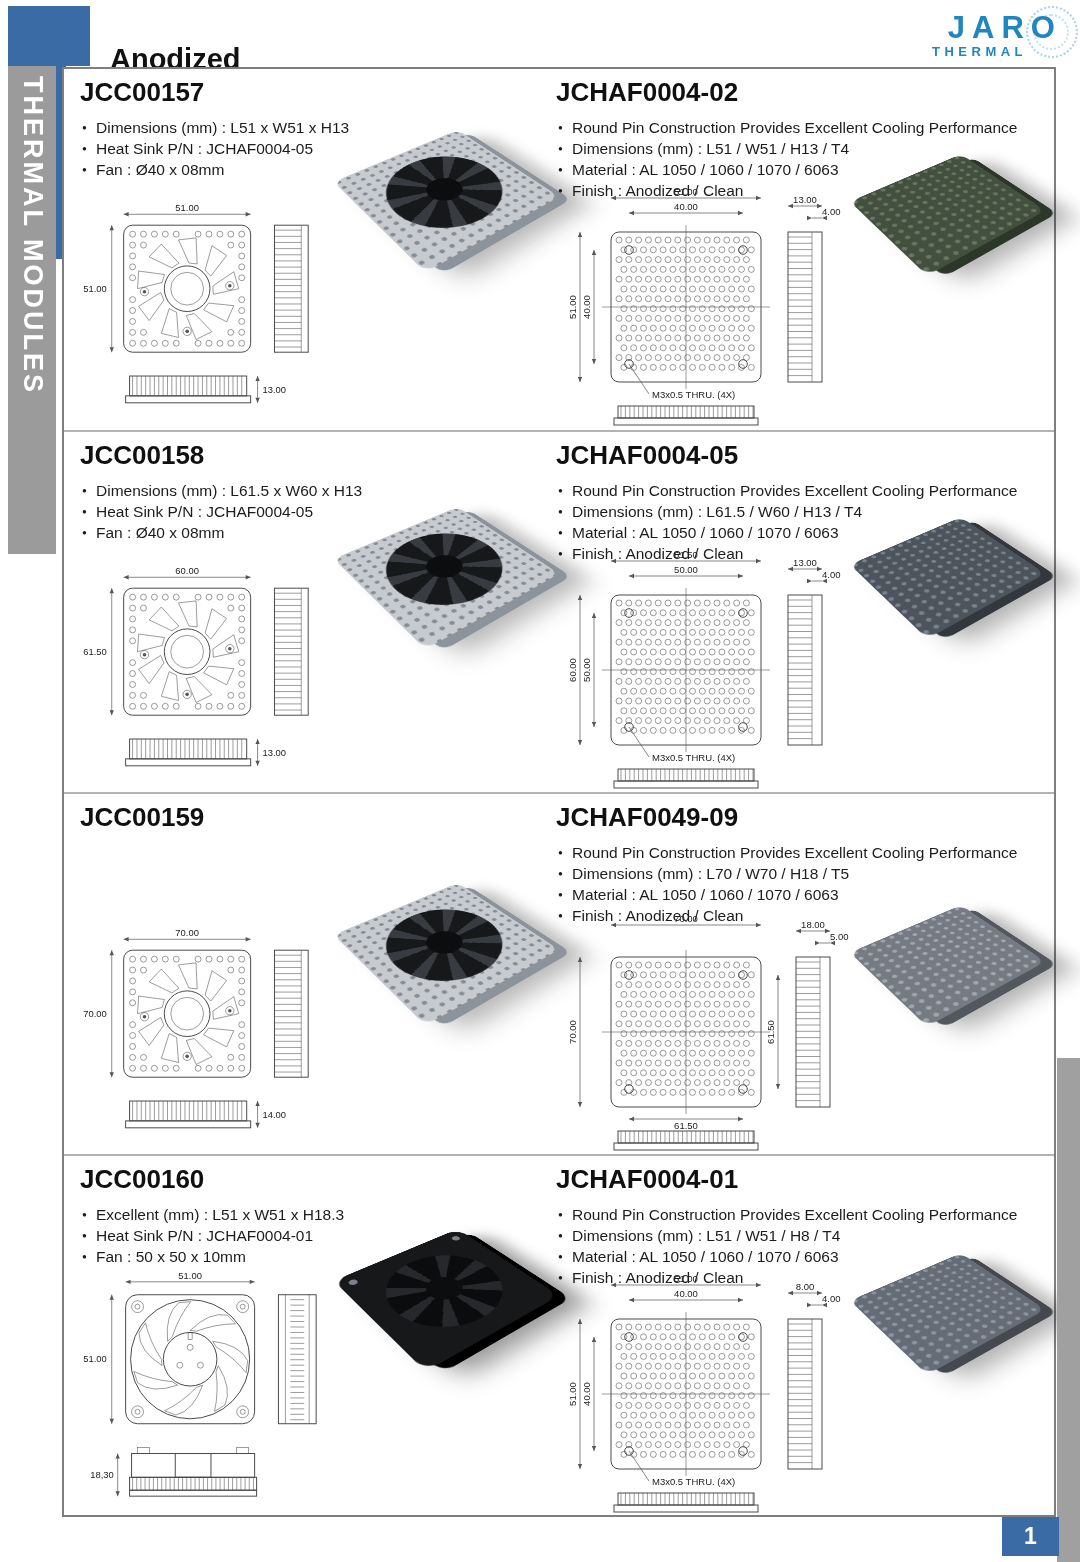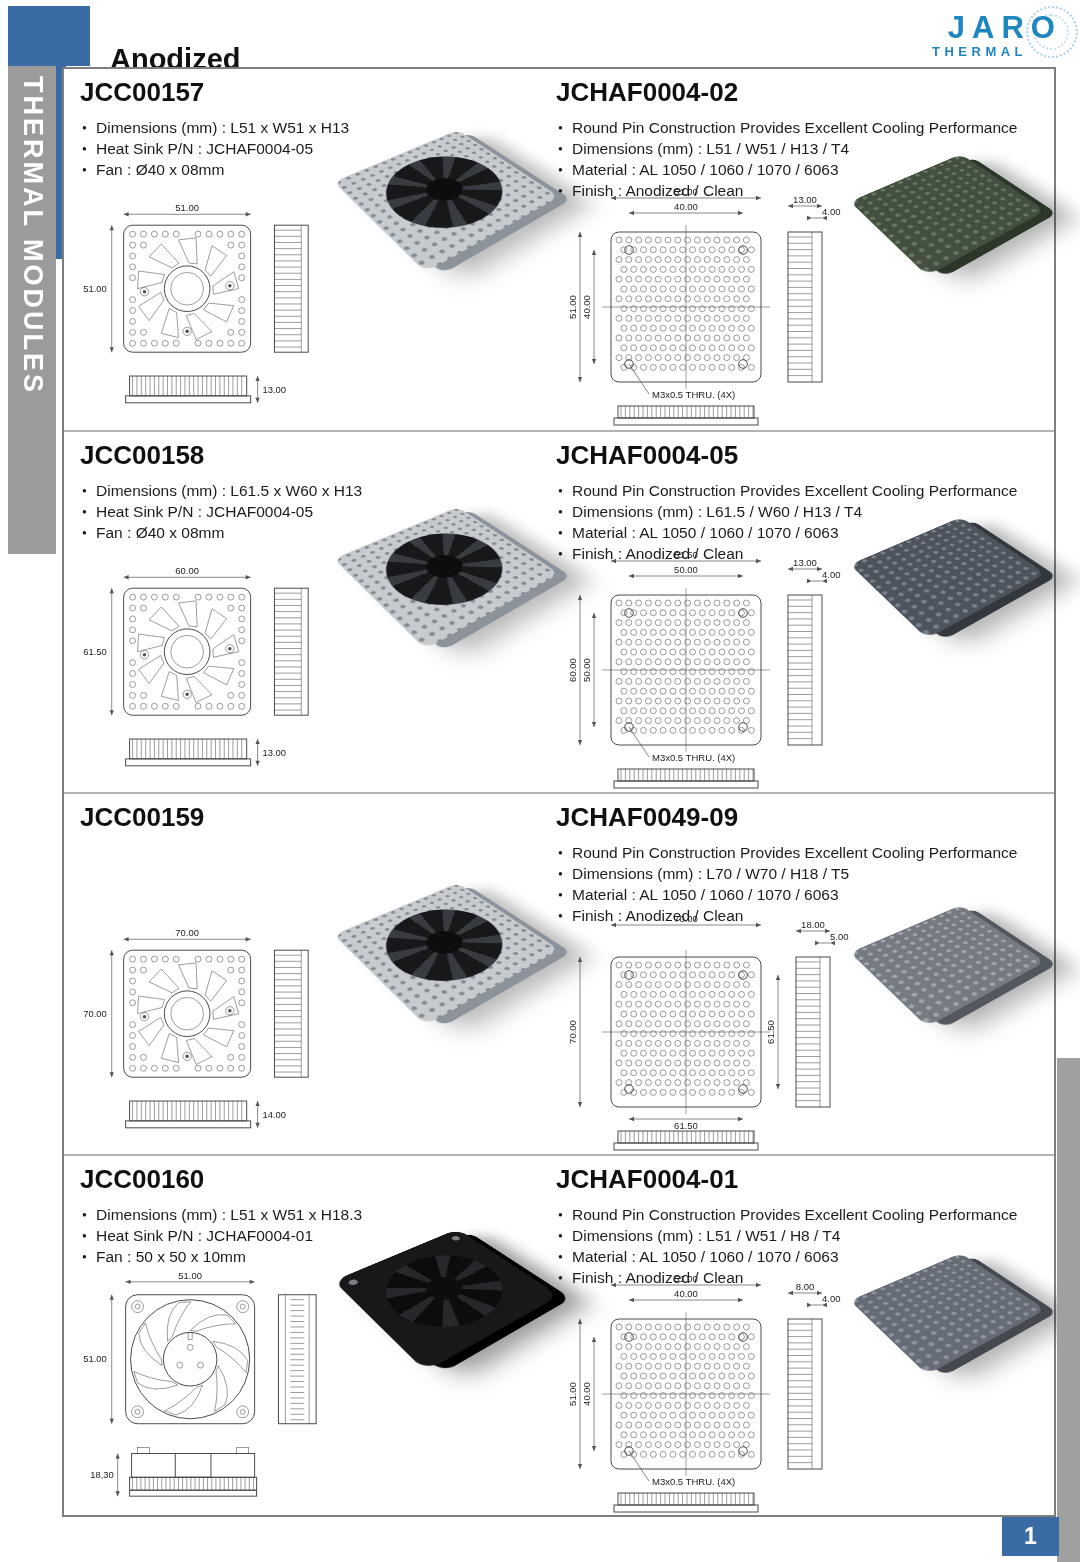--- a/index.html
+++ b/index.html
@@ -1403,21 +1403,21 @@
             <line x1="264" y1="36" x2="274" y2="36" class="dl"></line>
             <polygon points="264,36 259,33.8 259,38.2" class="ar"></polygon>
             <polygon points="274,36 279,33.8 279,38.2" class="ar"></polygon>
             <text x="274" y="33" class="dt" text-anchor="start">5.00</text>
           </svg></div>
     </section>
 
     <section class="section" id="sec3">
       <h2 class="ptitle pt-l">JCC00160</h2>
       <ul class="bullets bl">
-          <li>Dimensions (mm) : L51 x W51 x H18.3</li>
+          <li>Excellent (mm) : L51 x W51 x H18.3</li>
           <li>Heat Sink P/N : JCHAF0004-01</li>
           <li>Fan : 50 x 50 x 10mm</li>
         </ul>
       <div class="photo3d pl">
         <div class="face face-blackfan screws tl">
             <div class="fan-disc"></div>
           </div>
       </div>
       <div class="drawing dleft" id="dl3"><svg viewBox="0 0 258 250" width="100%" height="100%">
             <rect x="48" y="30" width="130" height="130" rx="12" class="ol"></rect>

